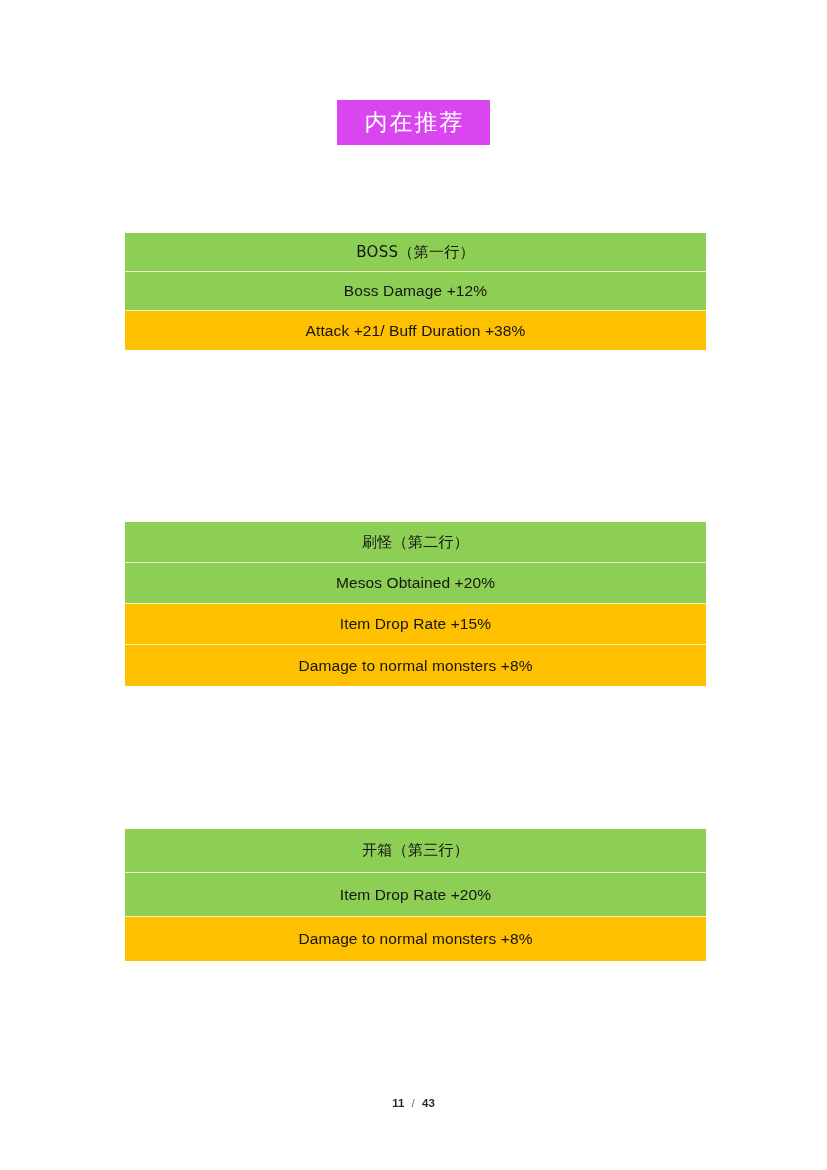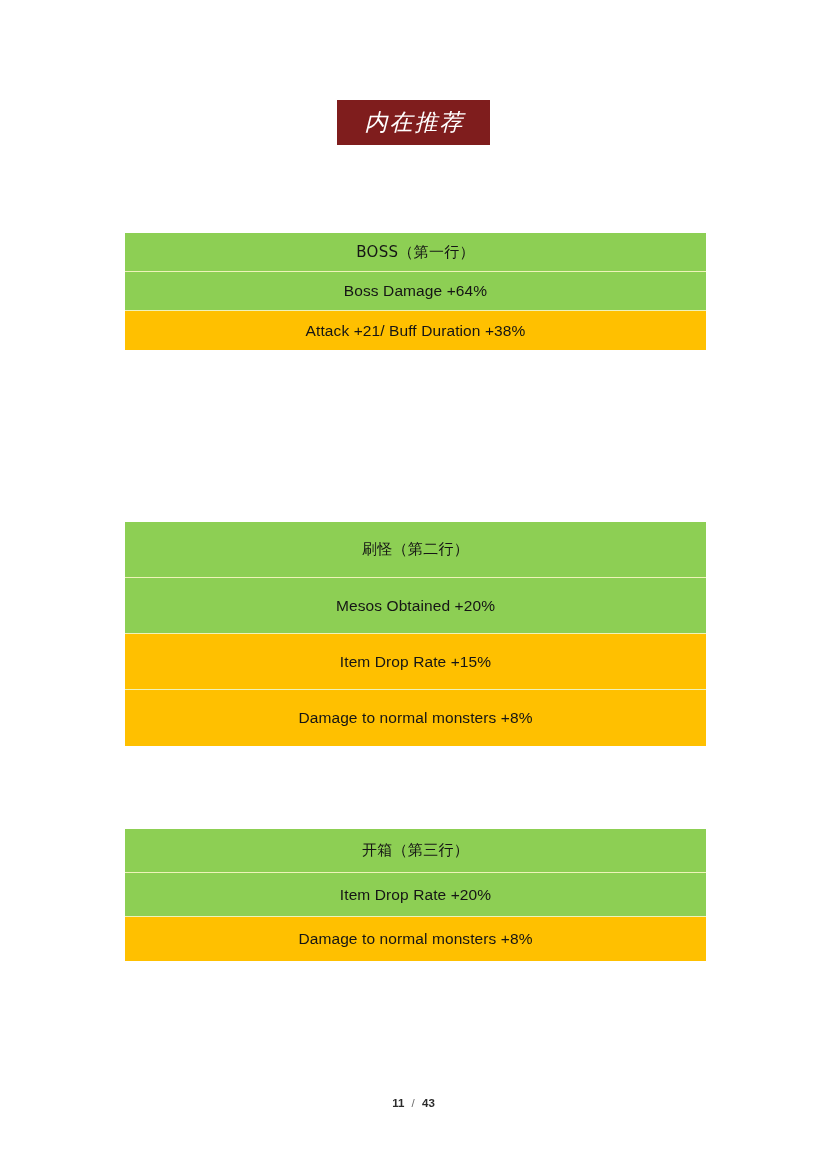--- a/index.html
+++ b/index.html
@@ -47,25 +47,24 @@
     letter-spacing: 0px;
   }
 
   
   .title-banner {
     position: absolute;
     top: 100px;
     left: 337px;
     width: 153px;
     height: 45px;
-    background: #7f1d1d;
+    background: #d946ef;
     display: flex;
     align-items: center;
     justify-content: center;
-    font-style: italic;
   }
   .title-banner .title-text {
     color: #ffffff;
     font-size: 23px;
     letter-spacing: 2px;
     font-family: "DejaVu Sans", "Liberation Sans", sans-serif;
     line-height: 1;
     padding-left: 2px;
   }
 
@@ -88,21 +87,21 @@
     justify-content: center;
     border-bottom: 1.5px solid #eff3b9;
     text-align: center;
   }
   .trow:last-child { border-bottom: none; }
 
   .trow.green  { background: #8dcf54; }
   .trow.orange { background: #ffc000; }
 
   .t1 .trow { height: 39px; }
-  .t2 .trow { height: 56px; }
+  .t2 .trow { height: 41px; }
   .t3 .trow { height: 44px; }
 
   .cell-text {
     font-size: 15.5px;
     color: #151515;
     line-height: 1;
     letter-spacing: 0.1px;
     white-space: nowrap;
     font-family: "Liberation Sans", "DejaVu Sans", sans-serif;
   }
@@ -142,21 +141,21 @@
 
   <div class="title-banner">
     <span class="title-text">内在推荐</span>
   </div>
 
   <div class="table-block t1">
     <div class="trow green header-row">
       <span class="cell-text">BOSS（第一行）</span>
     </div>
     <div class="trow green">
-      <span class="cell-text">Boss Damage +64%</span>
+      <span class="cell-text">Boss Damage +12%</span>
     </div>
     <div class="trow orange">
       <span class="cell-text">Attack +21/ Buff Duration +38%</span>
     </div>
   </div>
 
   <div class="table-block t2">
     <div class="trow green header-row">
       <span class="cell-text">刷怪（第二行）</span>
     </div>

